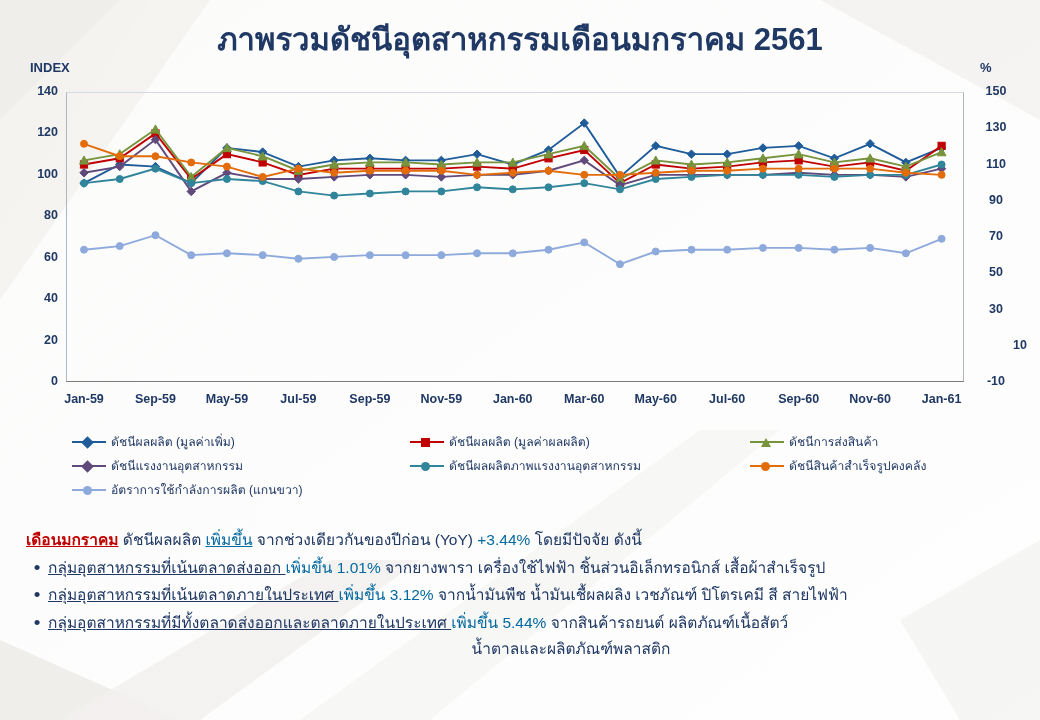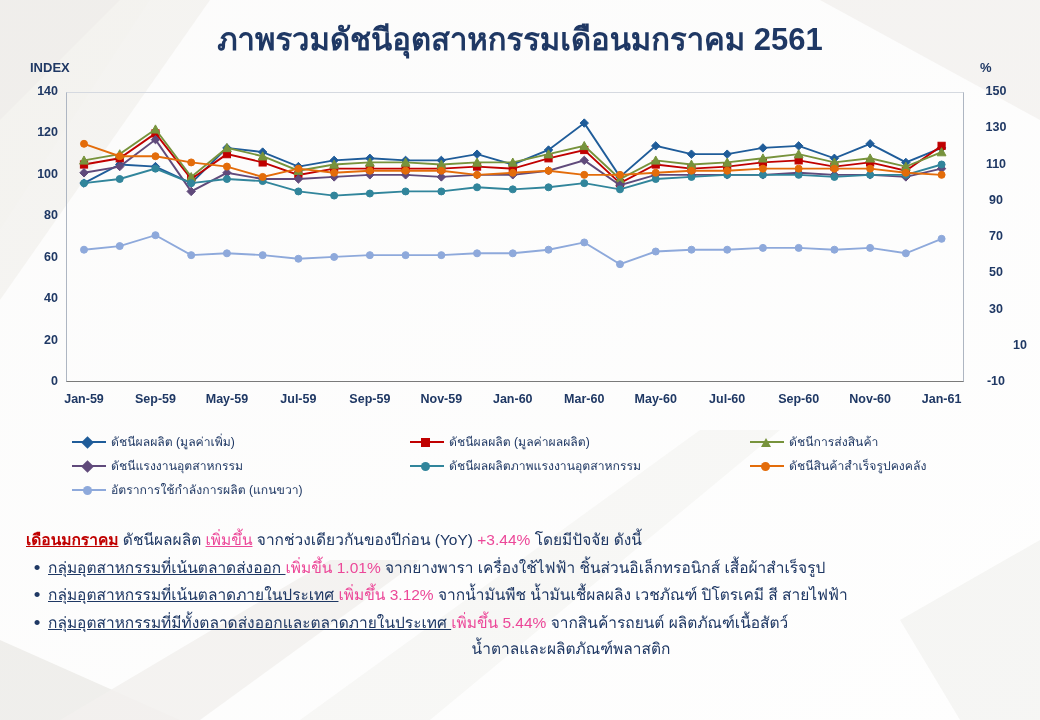--- a/index.html
+++ b/index.html
@@ -60,21 +60,21 @@
   .lg-line { width:34px; height:0; border-top:2px solid #000; position:relative; margin-right:5px; }
   .lg-mk { position:absolute; left:11px; top:-5px; width:9px; height:9px; }
   .lg-tx { color:#1F3864; }
 
   
   #textblock {
     position:absolute; left:26px; top:528px; width:1000px;
     font-size:15.5px; color:#1F3864; line-height:1.52;
   }
   .t-red { color:#C00000; text-decoration:underline; font-weight:bold; }
-  .t-green { color:#ec4899;margin-top:6px; }
+  .t-green { color:#0369a1;margin-top:6px; }
   .bullets { margin:0; padding:0; list-style:none; }
   .bullet-row { display:flex; align-items:flex-start; margin-top:4px; }
   .bullet-dot {
     flex:0 0 auto; width:22px; text-align:center;
     color:#1F3864; font-size:19px; line-height:1.25;
   }
   .bullet-txt { flex:1 1 auto; }
   .underline-navy { text-decoration:underline; }
   #tail-line { text-align:center; margin-left:90px; margin-top:2px; }
 </style>

